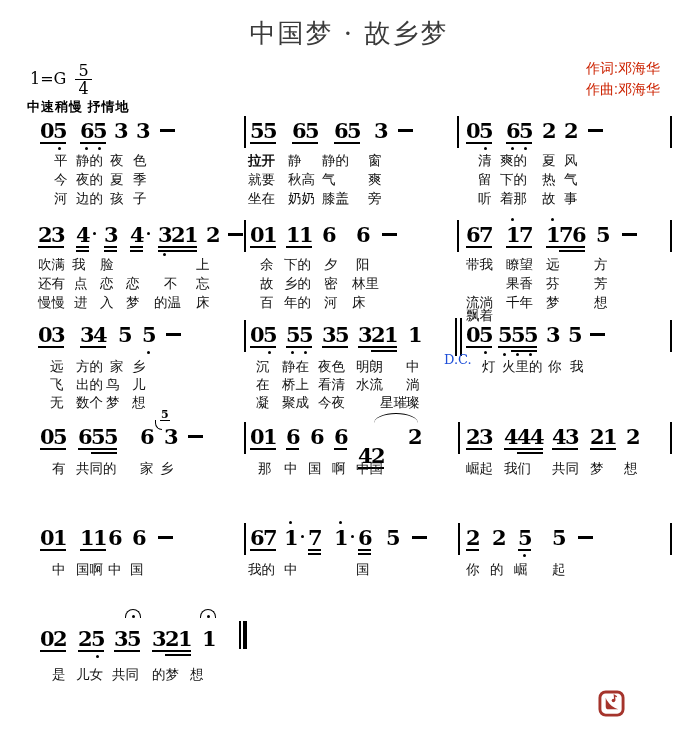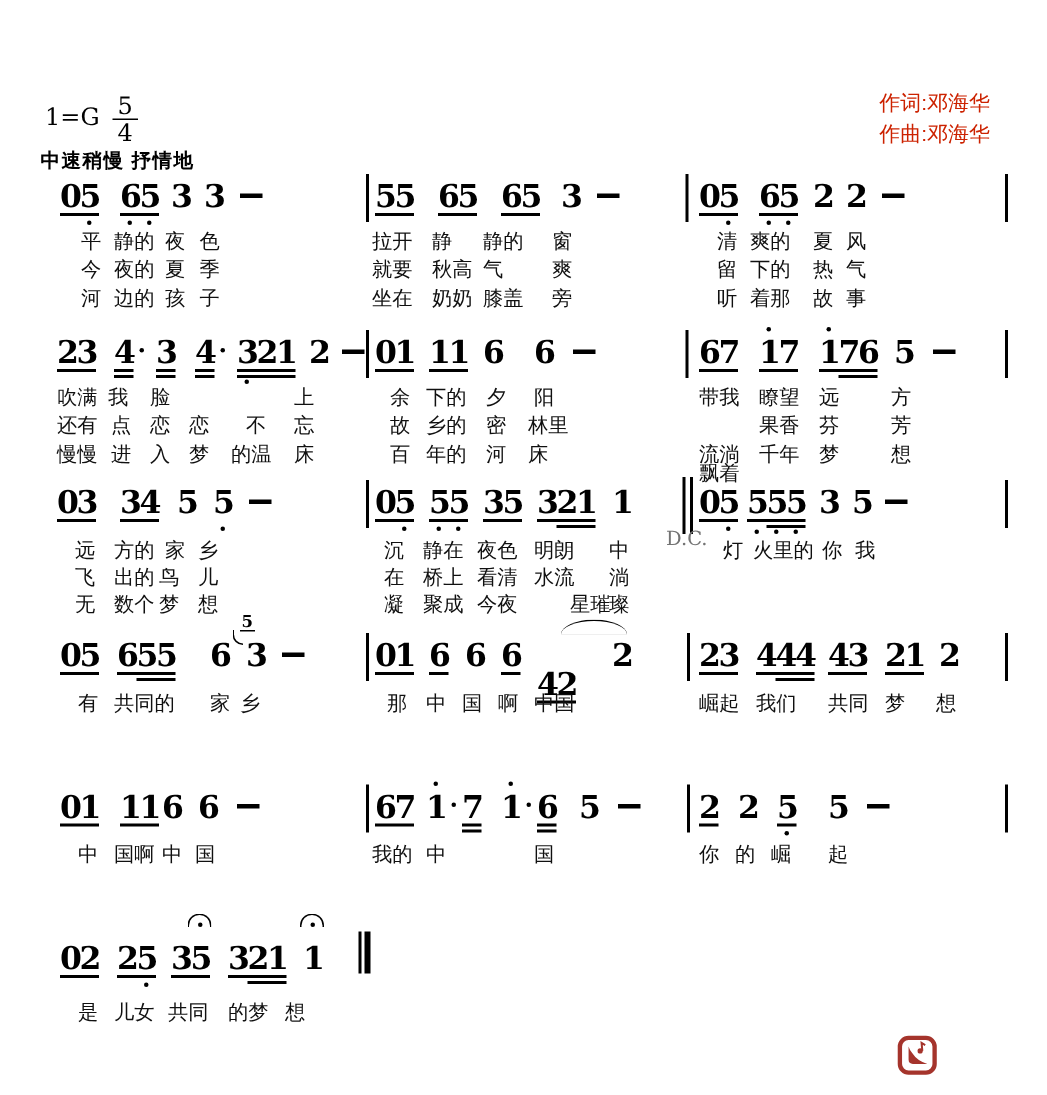--- a/index.html
+++ b/index.html
@@ -16,38 +16,39 @@
   .credits{position:absolute;right:38px;top:58px;font-size:14px;line-height:21px;text-align:right;}
   .score{position:absolute;left:0;top:0;width:698px;height:730px;}
   .note{position:absolute;white-space:nowrap;}
   .d{display:inline-block;width:13px;text-align:center;
      font:bold 21px "DejaVu Serif",serif;color:#000;line-height:21px;}
   .ul{position:absolute;height:2px;background:#000;}
   .dot{position:absolute;width:3px;height:3px;background:#000;border-radius:50%;}
   .dash{position:absolute;height:2.5px;background:#000;}
   .bar{position:absolute;width:2px;background:#000;}
   .lyr{position:absolute;font-size:13.5px;color:#101010;white-space:nowrap;}
-  .dc{position:absolute;font:13px "DejaVu Serif",serif;color:#737373;}
+  .dc{position:absolute;font:13px "DejaVu Serif",serif;color:#1d4ed8;}
   .arc{position:absolute;height:9px;border-top:1.6px solid #000;
        border-radius:50% 50% 0 0/100% 100% 0 0;}
   .grace{position:absolute;font:bold 11px "DejaVu Serif",serif;line-height:11px;
          border-bottom:1.2px solid #000;padding:0 1px;color:#000;}
   .gcurve{position:absolute;width:6px;height:9px;border-left:1.2px solid #000;
           border-bottom:1.2px solid #000;border-bottom-left-radius:7px;}
   .ferm{position:absolute;width:16px;height:9px;border:1.6px solid #000;border-bottom:none;
         border-radius:9px 9px 0 0;box-sizing:border-box;}
   .fdot{position:absolute;left:50%;margin-left:-1.5px;bottom:0;width:3px;height:3px;
         border-radius:50%;background:#000;}
   .logo{position:absolute;left:598px;top:690px;display:flex;align-items:center;gap:3px;cursor:pointer;}
   .logo-text{font-weight:bold;font-size:22px;letter-spacing:1px;font-family:"Liberation Sans",sans-serif;}
 </style>
 </head>
 <body>
 
 <div class="page">
+  <div class="title">中国梦 · 故乡梦</div>
 
   <div class="keysig">
     <span>1=G</span><span class="frac"><span class="ft">5</span><span class="fb">4</span></span>
   </div>
 
   <div class="tempo">中速稍慢 抒情地</div>
 
   <div class="credits" style="color: rgb(204, 34, 0);">
     <div>作词:邓海华</div>
     <div>作曲:邓海华</div>
@@ -69,21 +70,21 @@
       <div class="note" style="left: 542px; top: 120px; width: 13px;"><span class="d">2</span></div>
       <div class="note" style="left: 564px; top: 120px; width: 13px;"><span class="d">2</span></div>
       <div class="dash" style="left: 588px; top: 129px; width: 15px;"></div>
       <div class="bar" style="left: 244px; top: 116px; height: 32px;"></div>
       <div class="bar" style="left: 457px; top: 116px; height: 32px;"></div>
       <div class="bar" style="left: 670px; top: 116px; height: 32px;"></div>
       <div class="lyr" style="left: 54px; top: 152px;">平</div>
       <div class="lyr" style="left: 76px; top: 152px;">静的</div>
       <div class="lyr" style="left: 110px; top: 152px;">夜</div>
       <div class="lyr" style="left: 133px; top: 152px;">色</div>
-      <div class="lyr" style="left: 248px; top: 152px;">拉开</div>
+      <div class="lyr" style="left: 248px; top: 152px; font-weight: bold;">拉开</div>
       <div class="lyr" style="left: 288px; top: 152px;">静</div>
       <div class="lyr" style="left: 322px; top: 152px;">静的</div>
       <div class="lyr" style="left: 368px; top: 152px;">窗</div>
       <div class="lyr" style="left: 478px; top: 152px;">清</div>
       <div class="lyr" style="left: 500px; top: 152px;">爽的</div>
       <div class="lyr" style="left: 542px; top: 152px;">夏</div>
       <div class="lyr" style="left: 564px; top: 152px;">风</div>
       <div class="lyr" style="left: 54px; top: 171px;">今</div>
       <div class="lyr" style="left: 76px; top: 171px;">夜的</div>
       <div class="lyr" style="left: 110px; top: 171px;">夏</div>

